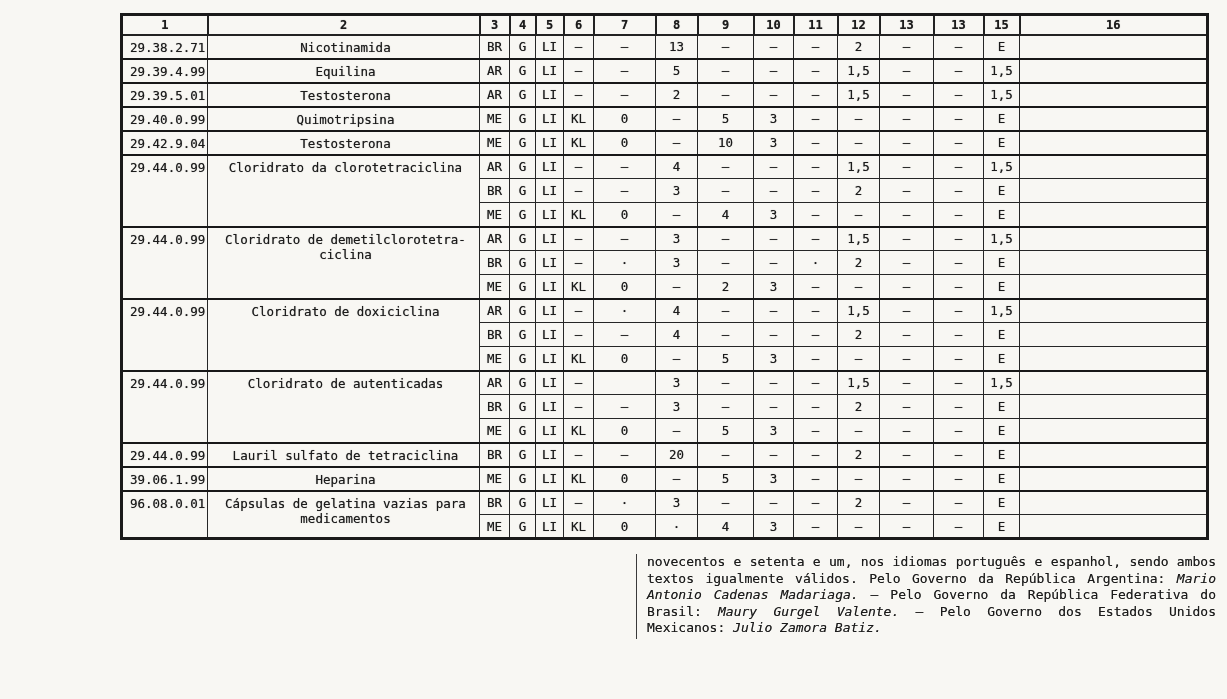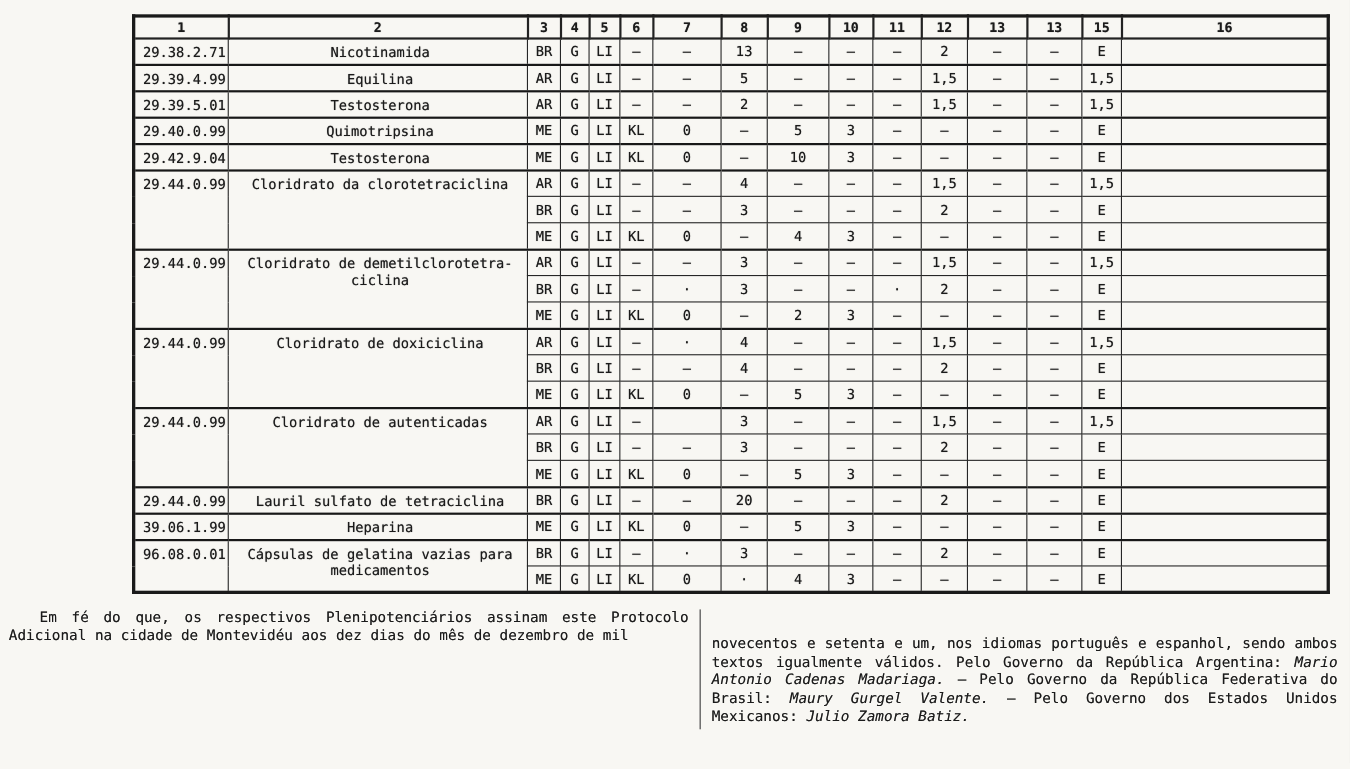--- a/index.html
+++ b/index.html
@@ -43,21 +43,21 @@
   tr.group-start td { border-top:2.5px solid #181818; }
   
   .footer {
     display:flex; margin:14px 8px 0 8px; gap:10px;
   }
   .fcol {
     font-size:13px; line-height:16.5px; text-align:justify;
     text-shadow:0 0 0.6px rgba(20,20,20,0.6);
   }
   .fcol.left  { width:618px; }
-  .fcol.right { width:569px;margin-top:24px; }
+  .fcol.right { width:569px; }
   .fdiv { width:0; border-left:1.5px solid #3a3a3a; align-self:stretch; }
   .fp { margin:0 0 2px 0; }
   .fp.indent { text-indent:28px; }
   .sig { font-style:italic; }
 </style>
 </head>
 <body>
 
 <div class="sheet">
 
@@ -459,21 +459,20 @@
           <td class="val">—</td>
           <td class="val">—</td>
           <td class="val">E</td>
           <td class="val"></td>
         </tr>
       </tbody>
   </table>
 
   <div class="footer">
     <div class="fcol left" id="foot-left">
-        <p class="fp indent">Em fé do que, os respectivos Plenipotenciários assinam este Protocolo Adicional na cidade de Montevidéu aos dez dias do mês de dezembro de mil</p>
       </div>
     <div class="fdiv"></div>
     <div class="fcol right">
       <p class="fp" id="foot-right"><span>novecentos e setenta e um, nos idiomas português e espanhol, sendo ambos textos igualmente válidos. Pelo Governo da República Argentina: </span><span class="sig">Mario Antonio Cadenas Madariaga.</span><span> — Pelo Governo da República Federativa do Brasil: </span><span class="sig">Maury Gurgel Valente.</span><span> — Pelo Governo dos Estados Unidos Mexicanos: </span><span class="sig">Julio Zamora Batiz.</span></p>
     </div>
   </div>
 
 </div>
 
 </body></html>

